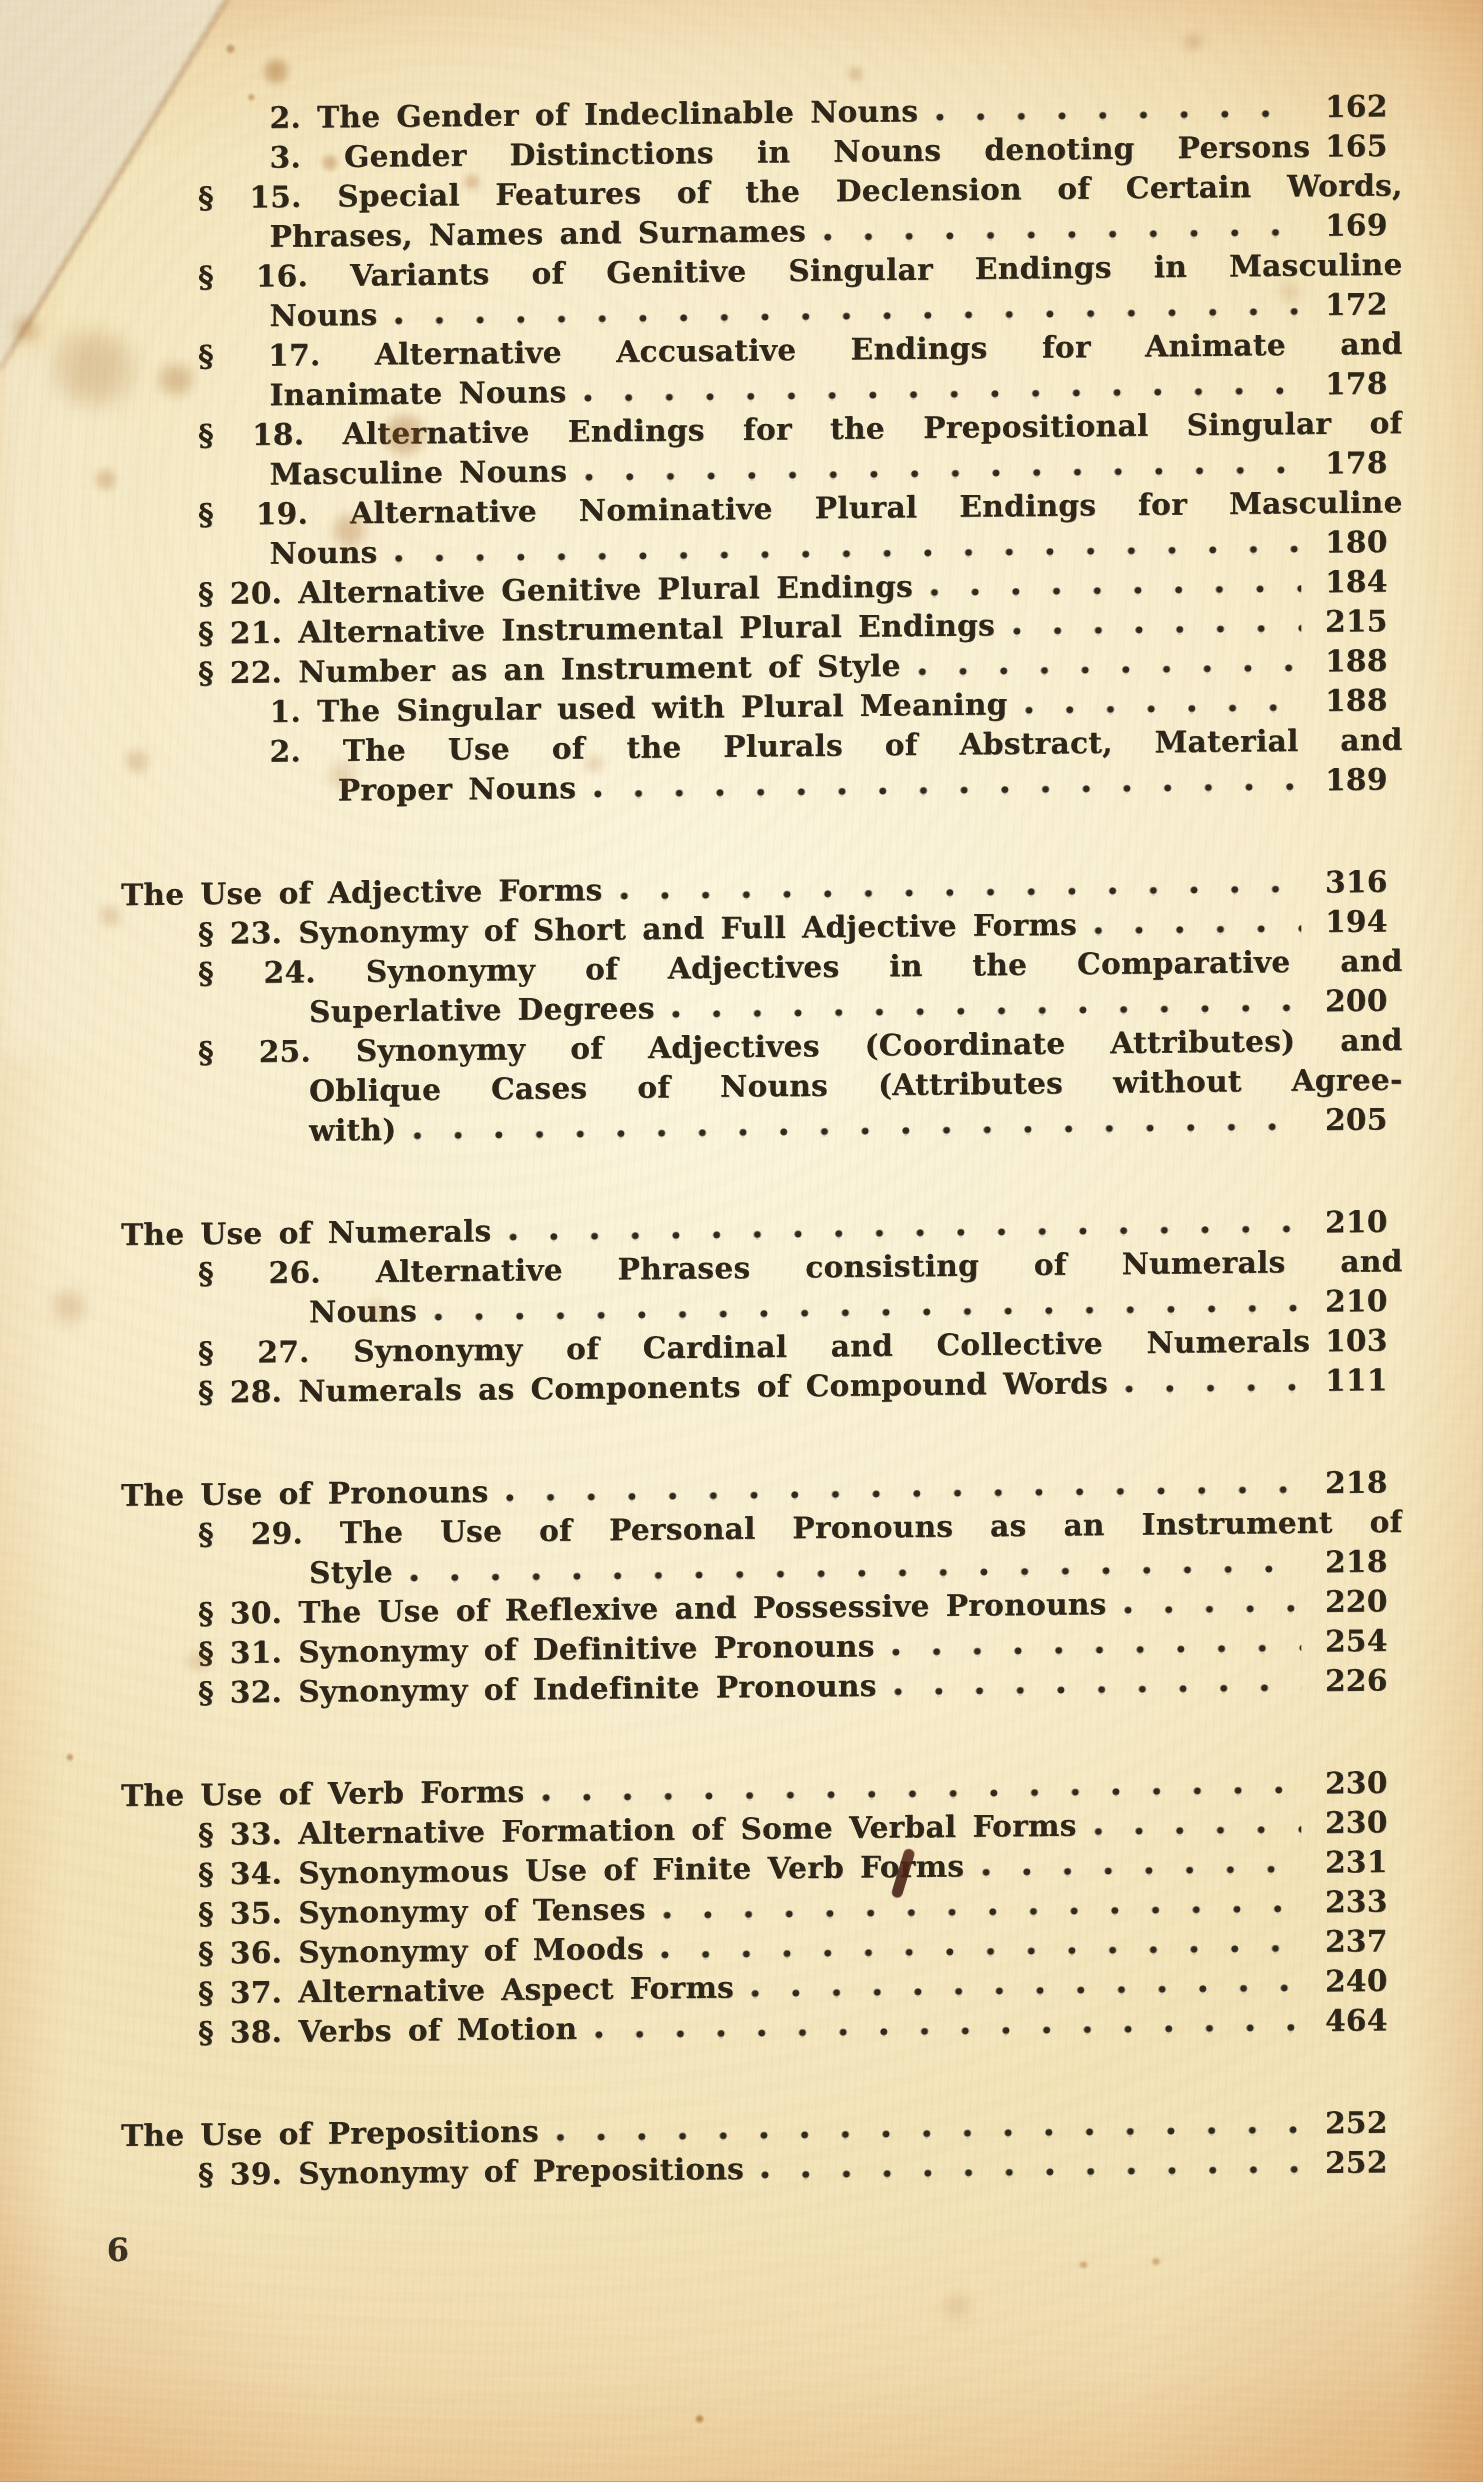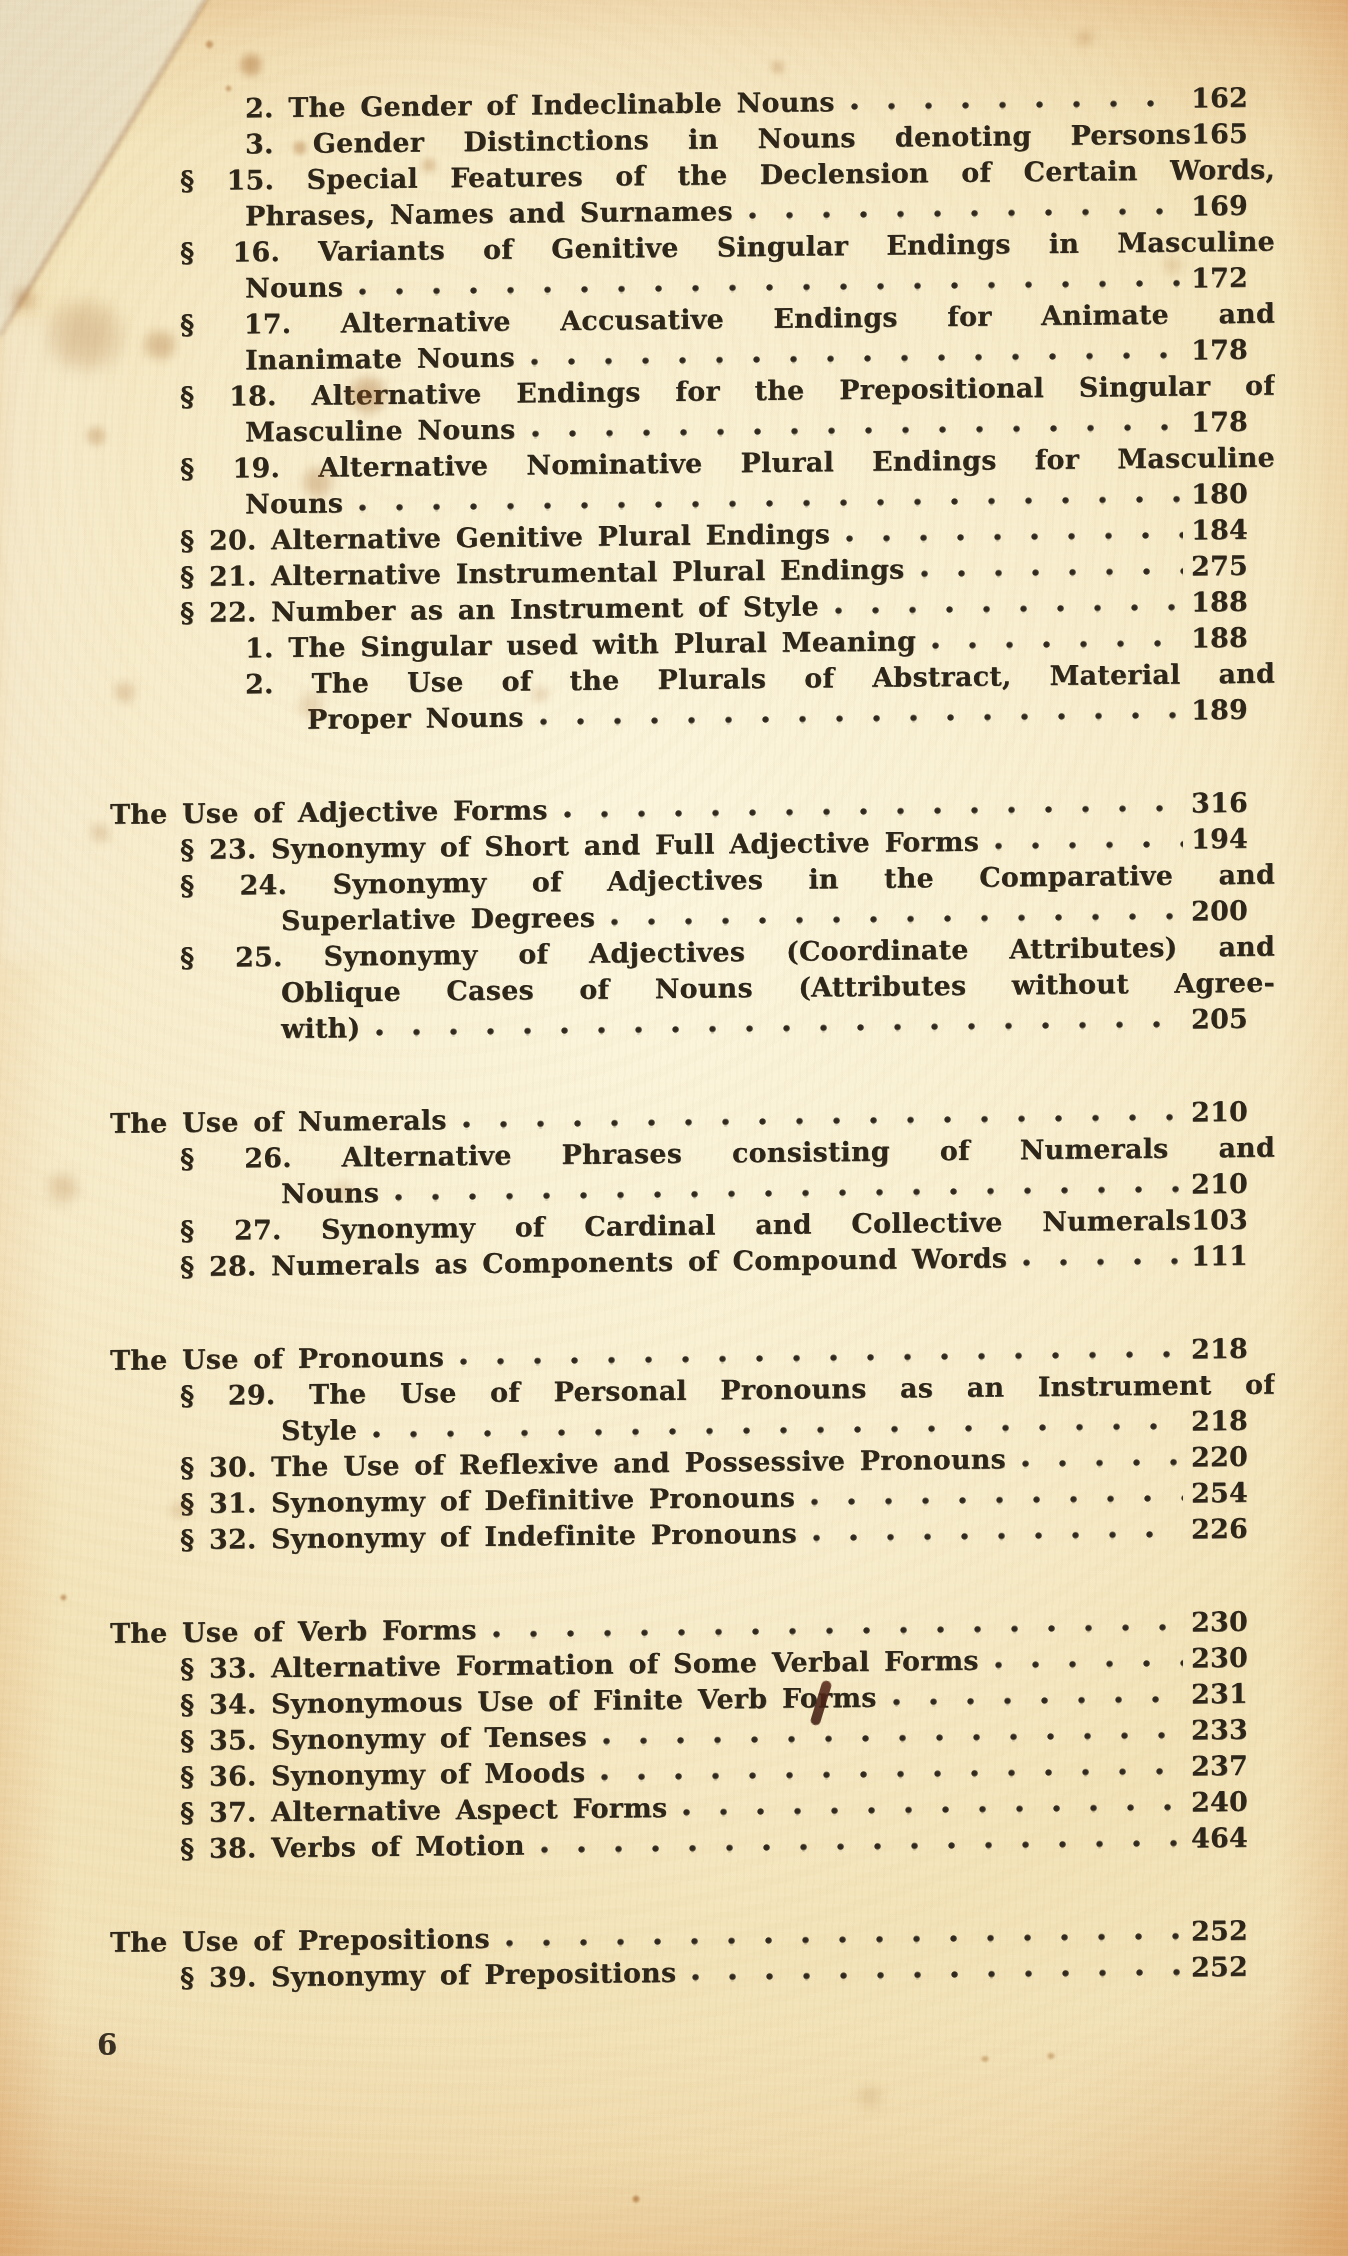--- a/index.html
+++ b/index.html
@@ -67,21 +67,21 @@
   .ind-cont{padding-left:150px;}
   .ind-cont2{padding-left:186px;}
   .ind-subc{padding-left:212px;}
   .leader{
     flex:1;align-self:stretch;min-width:24px;
     margin:0 8px 0 14px;
     background-image:radial-gradient(circle at 3.5px 3.5px,#31291e 2.7px,rgba(0,0,0,0) 3.6px);
     background-size:37px 8px;background-repeat:repeat-x;
     background-position:left 2px bottom 9px;
   }
-  .pg{min-width:84px;text-align:left;}
+  .pg{min-width:84px;text-align:center;}
   .folio{
     position:absolute;left:97px;top:2028px;
     font-weight:700;font-size:29px;color:#3a3124;
     text-shadow:.4px .4px .6px rgba(46,38,25,.5);
   }
   .ink-mark{
     position:absolute;left:816px;top:1680px;width:10px;height:46px;
     background:linear-gradient(180deg,#58291a,#3f1d12);
     border-radius:5px;transform:rotate(17deg);
     filter:blur(.5px);opacity:.88;
@@ -155,21 +155,21 @@
     <span class="pg">180</span>
   </div>
         <div class="line ind-sec">
     <span class="txt">§ 20. Alternative Genitive Plural Endings</span>
     <span class="leader"></span>
     <span class="pg">184</span>
   </div>
         <div class="line ind-sec">
     <span class="txt">§ 21. Alternative Instrumental Plural Endings</span>
     <span class="leader"></span>
-    <span class="pg">275</span>
+    <span class="pg">215</span>
   </div>
         <div class="line ind-sec">
     <span class="txt">§ 22. Number as an Instrument of Style</span>
     <span class="leader"></span>
     <span class="pg">188</span>
   </div>
         <div class="line ind-sub">
     <span class="txt">1. The Singular used with Plural Meaning</span>
     <span class="leader"></span>
     <span class="pg">188</span>

